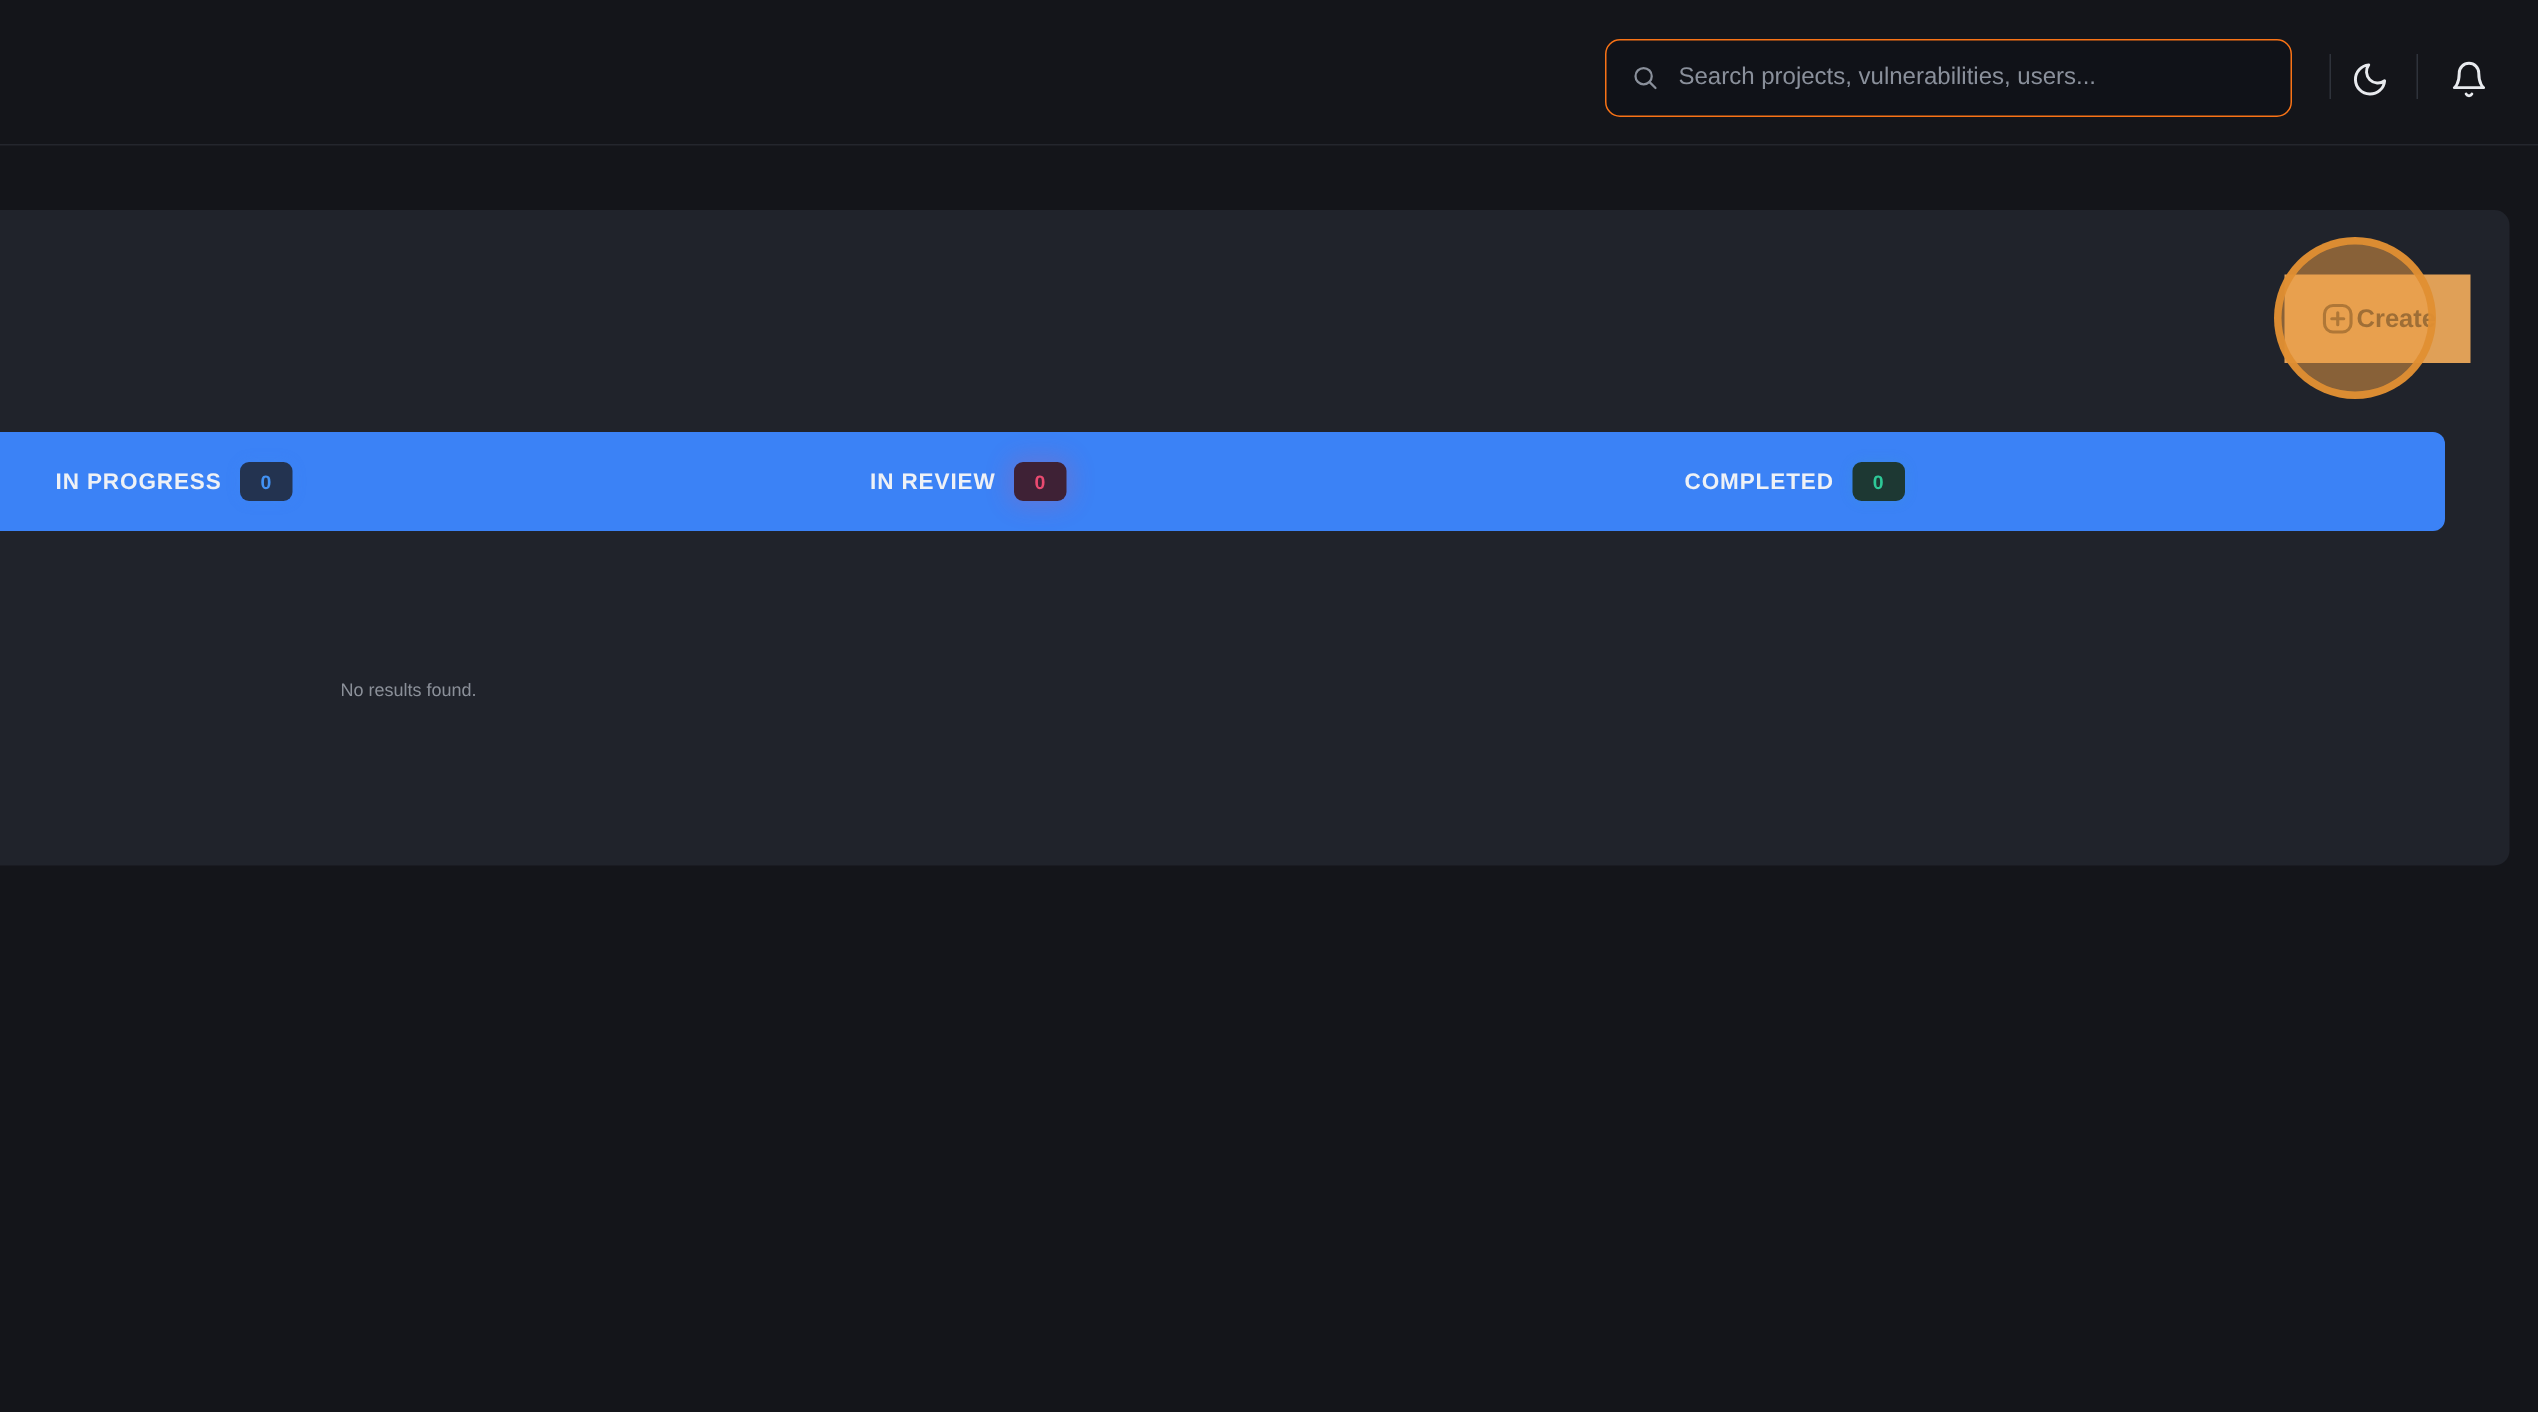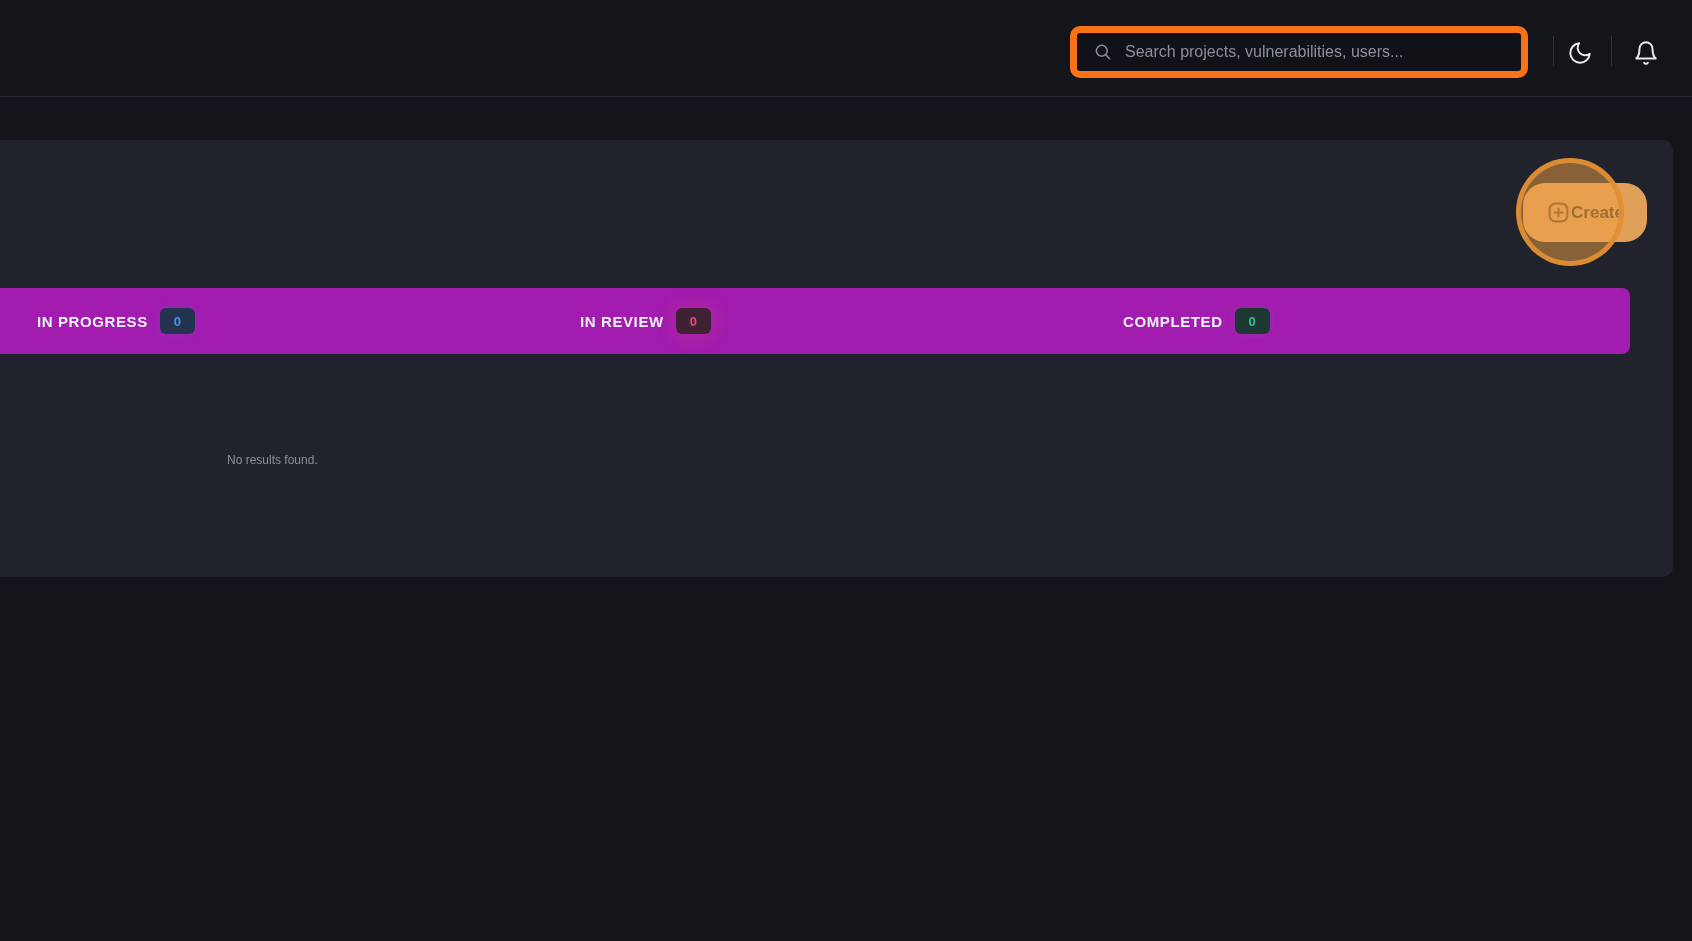--- a/index.html
+++ b/index.html
@@ -21,21 +21,21 @@
     left: 0; top: 0;
     width: 1692px; height: 97px;
     background: #14151a;
     border-bottom: 1px solid #24262d;
   }
   .search-box {
     position: absolute;
     left: 1070px; top: 26px;
     width: 458px; height: 52px;
     background: #101218;
-    border: 7px solid #f97316;
+    border: 1px solid #f97316;
     border-radius: 10px;
     display: flex;
     align-items: center;
     padding: 0 16px;
     gap: 12px;
   }
   .search-box .icon { flex: 0 0 auto; display: flex; color: #8a909b; }
   .search-input {
     flex: 1 1 auto;
     background: transparent;
@@ -73,21 +73,21 @@
     background: #20232b;
     border-radius: 0 10px 10px 0;
   }
 
   .create-btn {
     position: absolute;
     left: 1523px; top: 183px;
     width: 124px; height: 59px;
     background: #e0a057;
     border: none;
-    border-radius: 22px;
+    border-radius: 0;
     display: flex; align-items: center; justify-content: center;
     gap: 0;
     color: #4d3c26;
     font-family: "Liberation Sans", "DejaVu Sans", sans-serif;
     font-size: 17px;
     font-weight: bold;
     cursor: pointer;
   }
   .create-btn .icon { display: flex; color: #6e4f28; }
 
@@ -99,21 +99,21 @@
     background: rgba(240, 160, 70, 0.50);
     border: 5px solid rgba(224, 143, 51, 0.95);
     pointer-events: none;
   }
 
   
   .board-row {
     position: absolute;
     left: 0; top: 288px;
     width: 1630px; height: 66px;
-    background: #a21caf;
+    background: #3b82f6;
     border-radius: 0 8px 8px 0;
     display: flex;
   }
   .board-col {
     flex: 0 0 543px;
     display: flex;
     align-items: center;
     padding-left: 37px;
   }
   .col-label {

